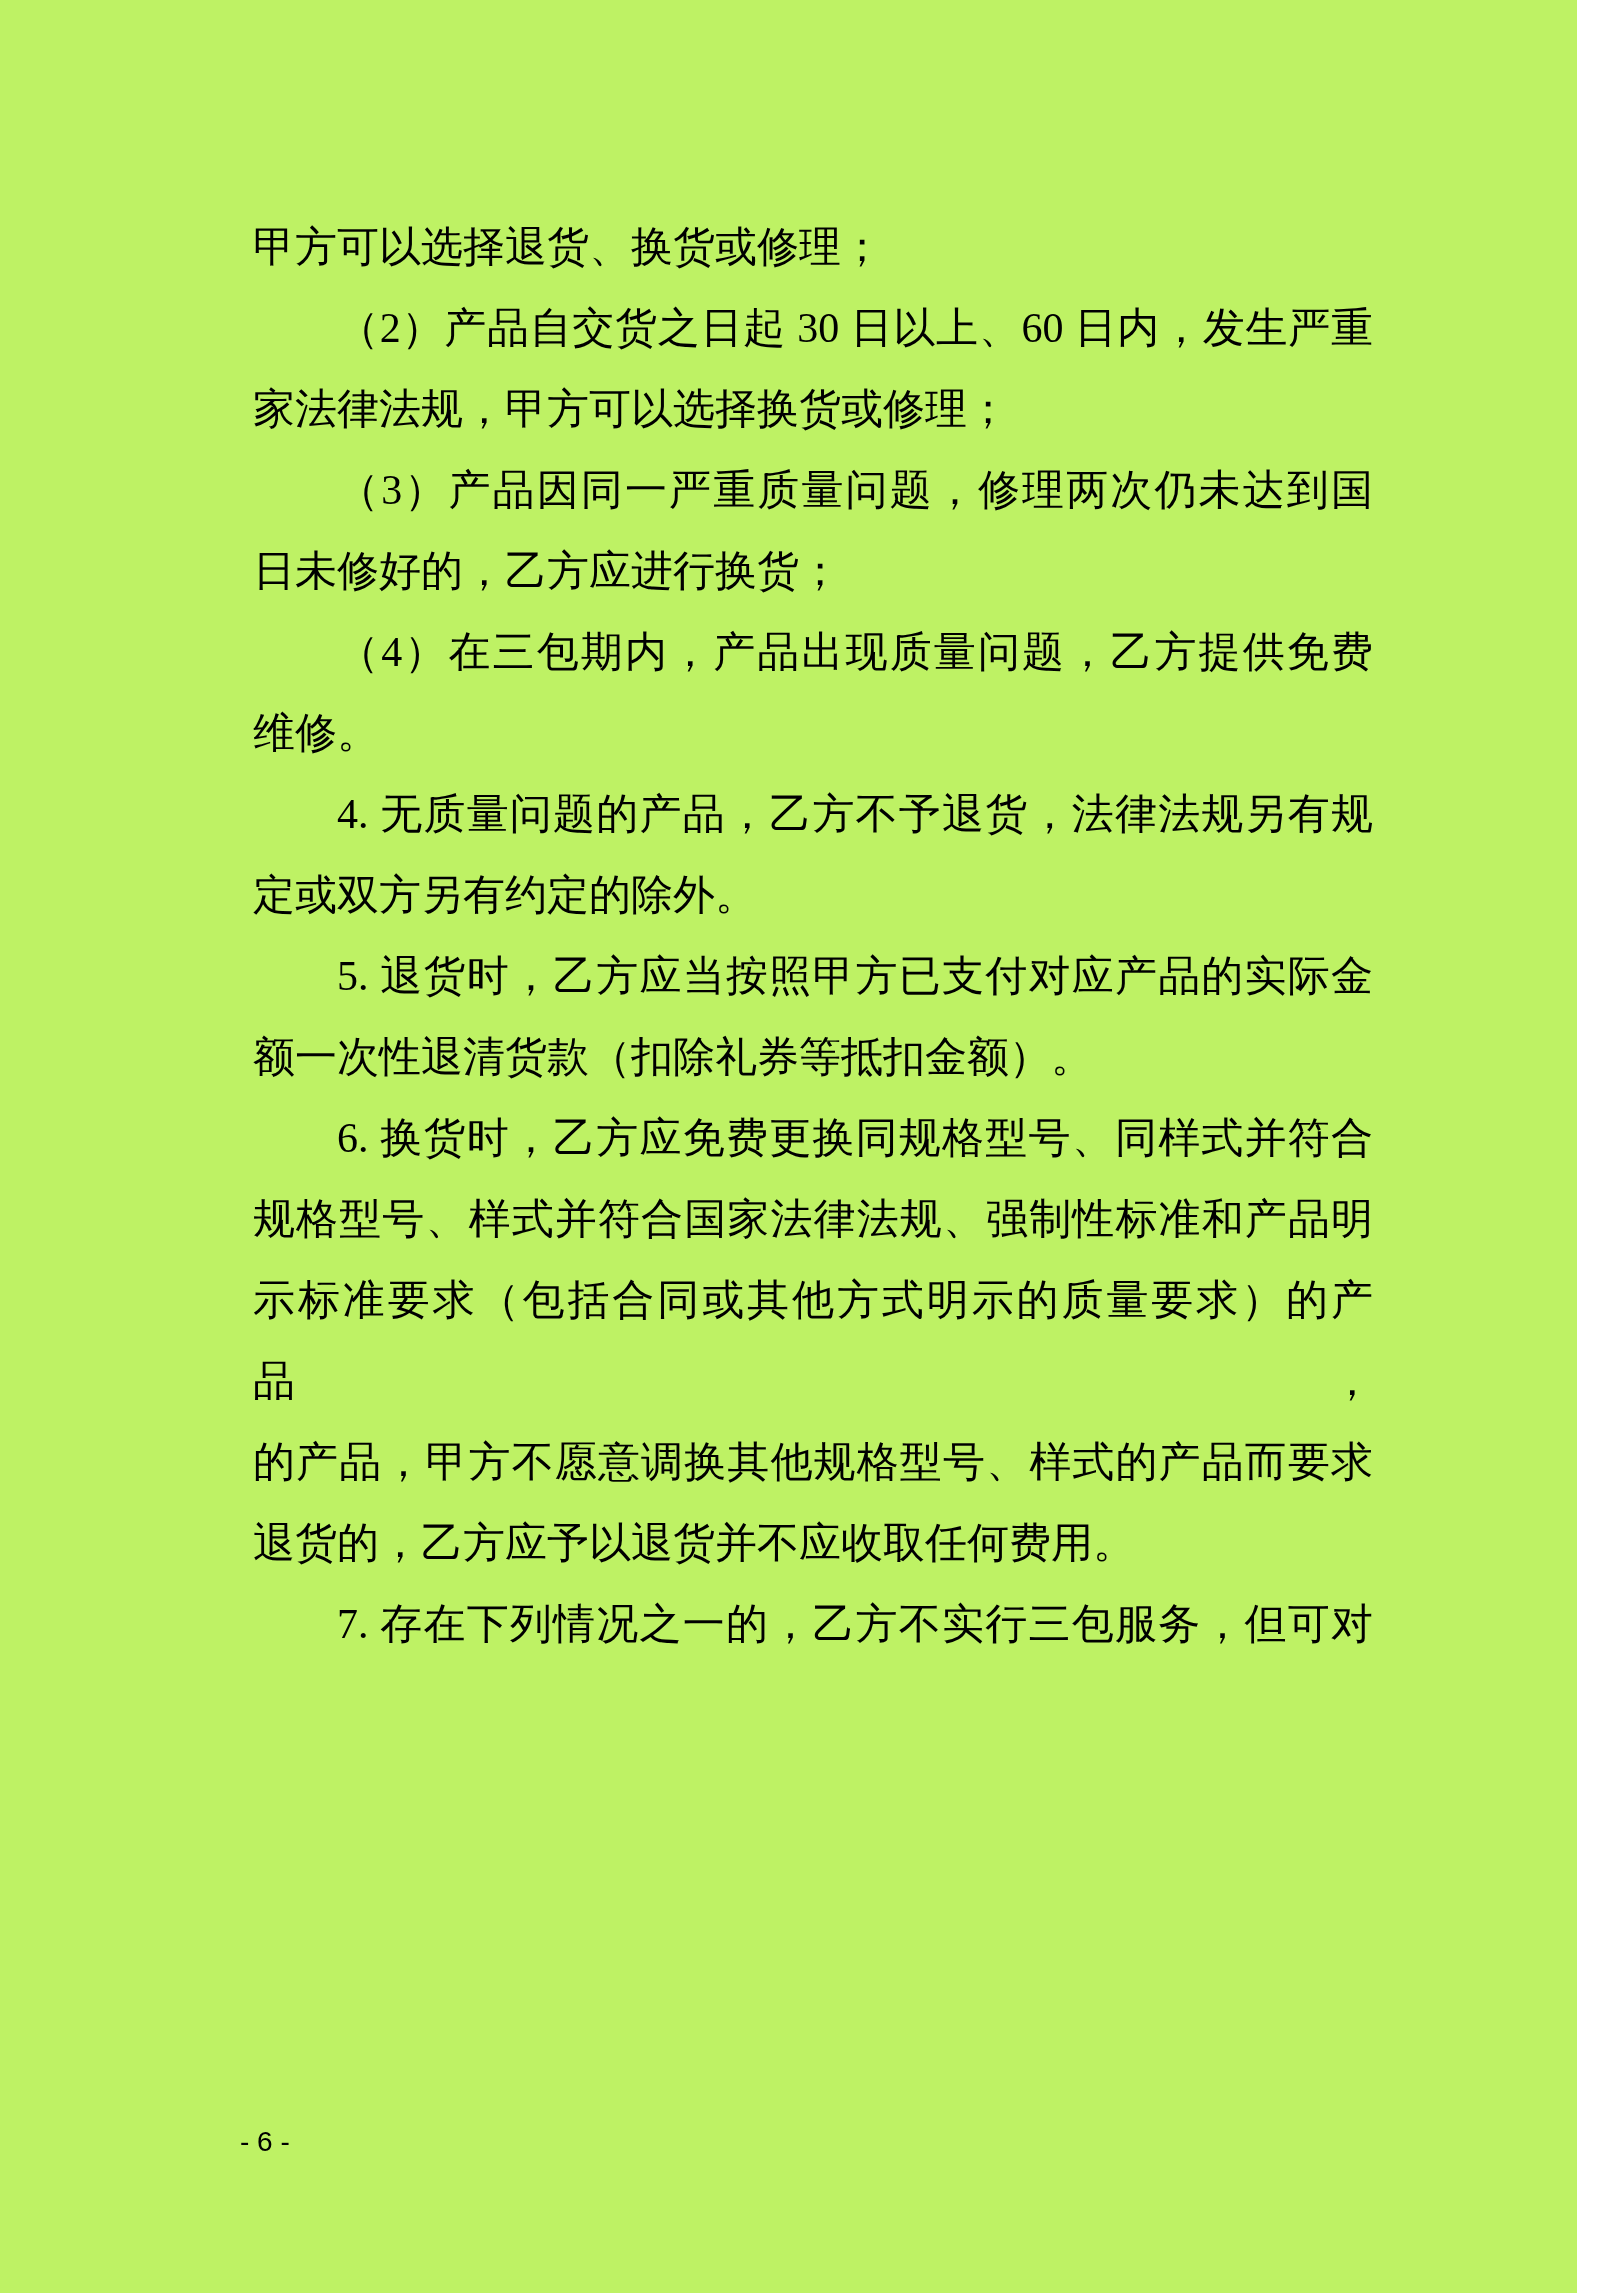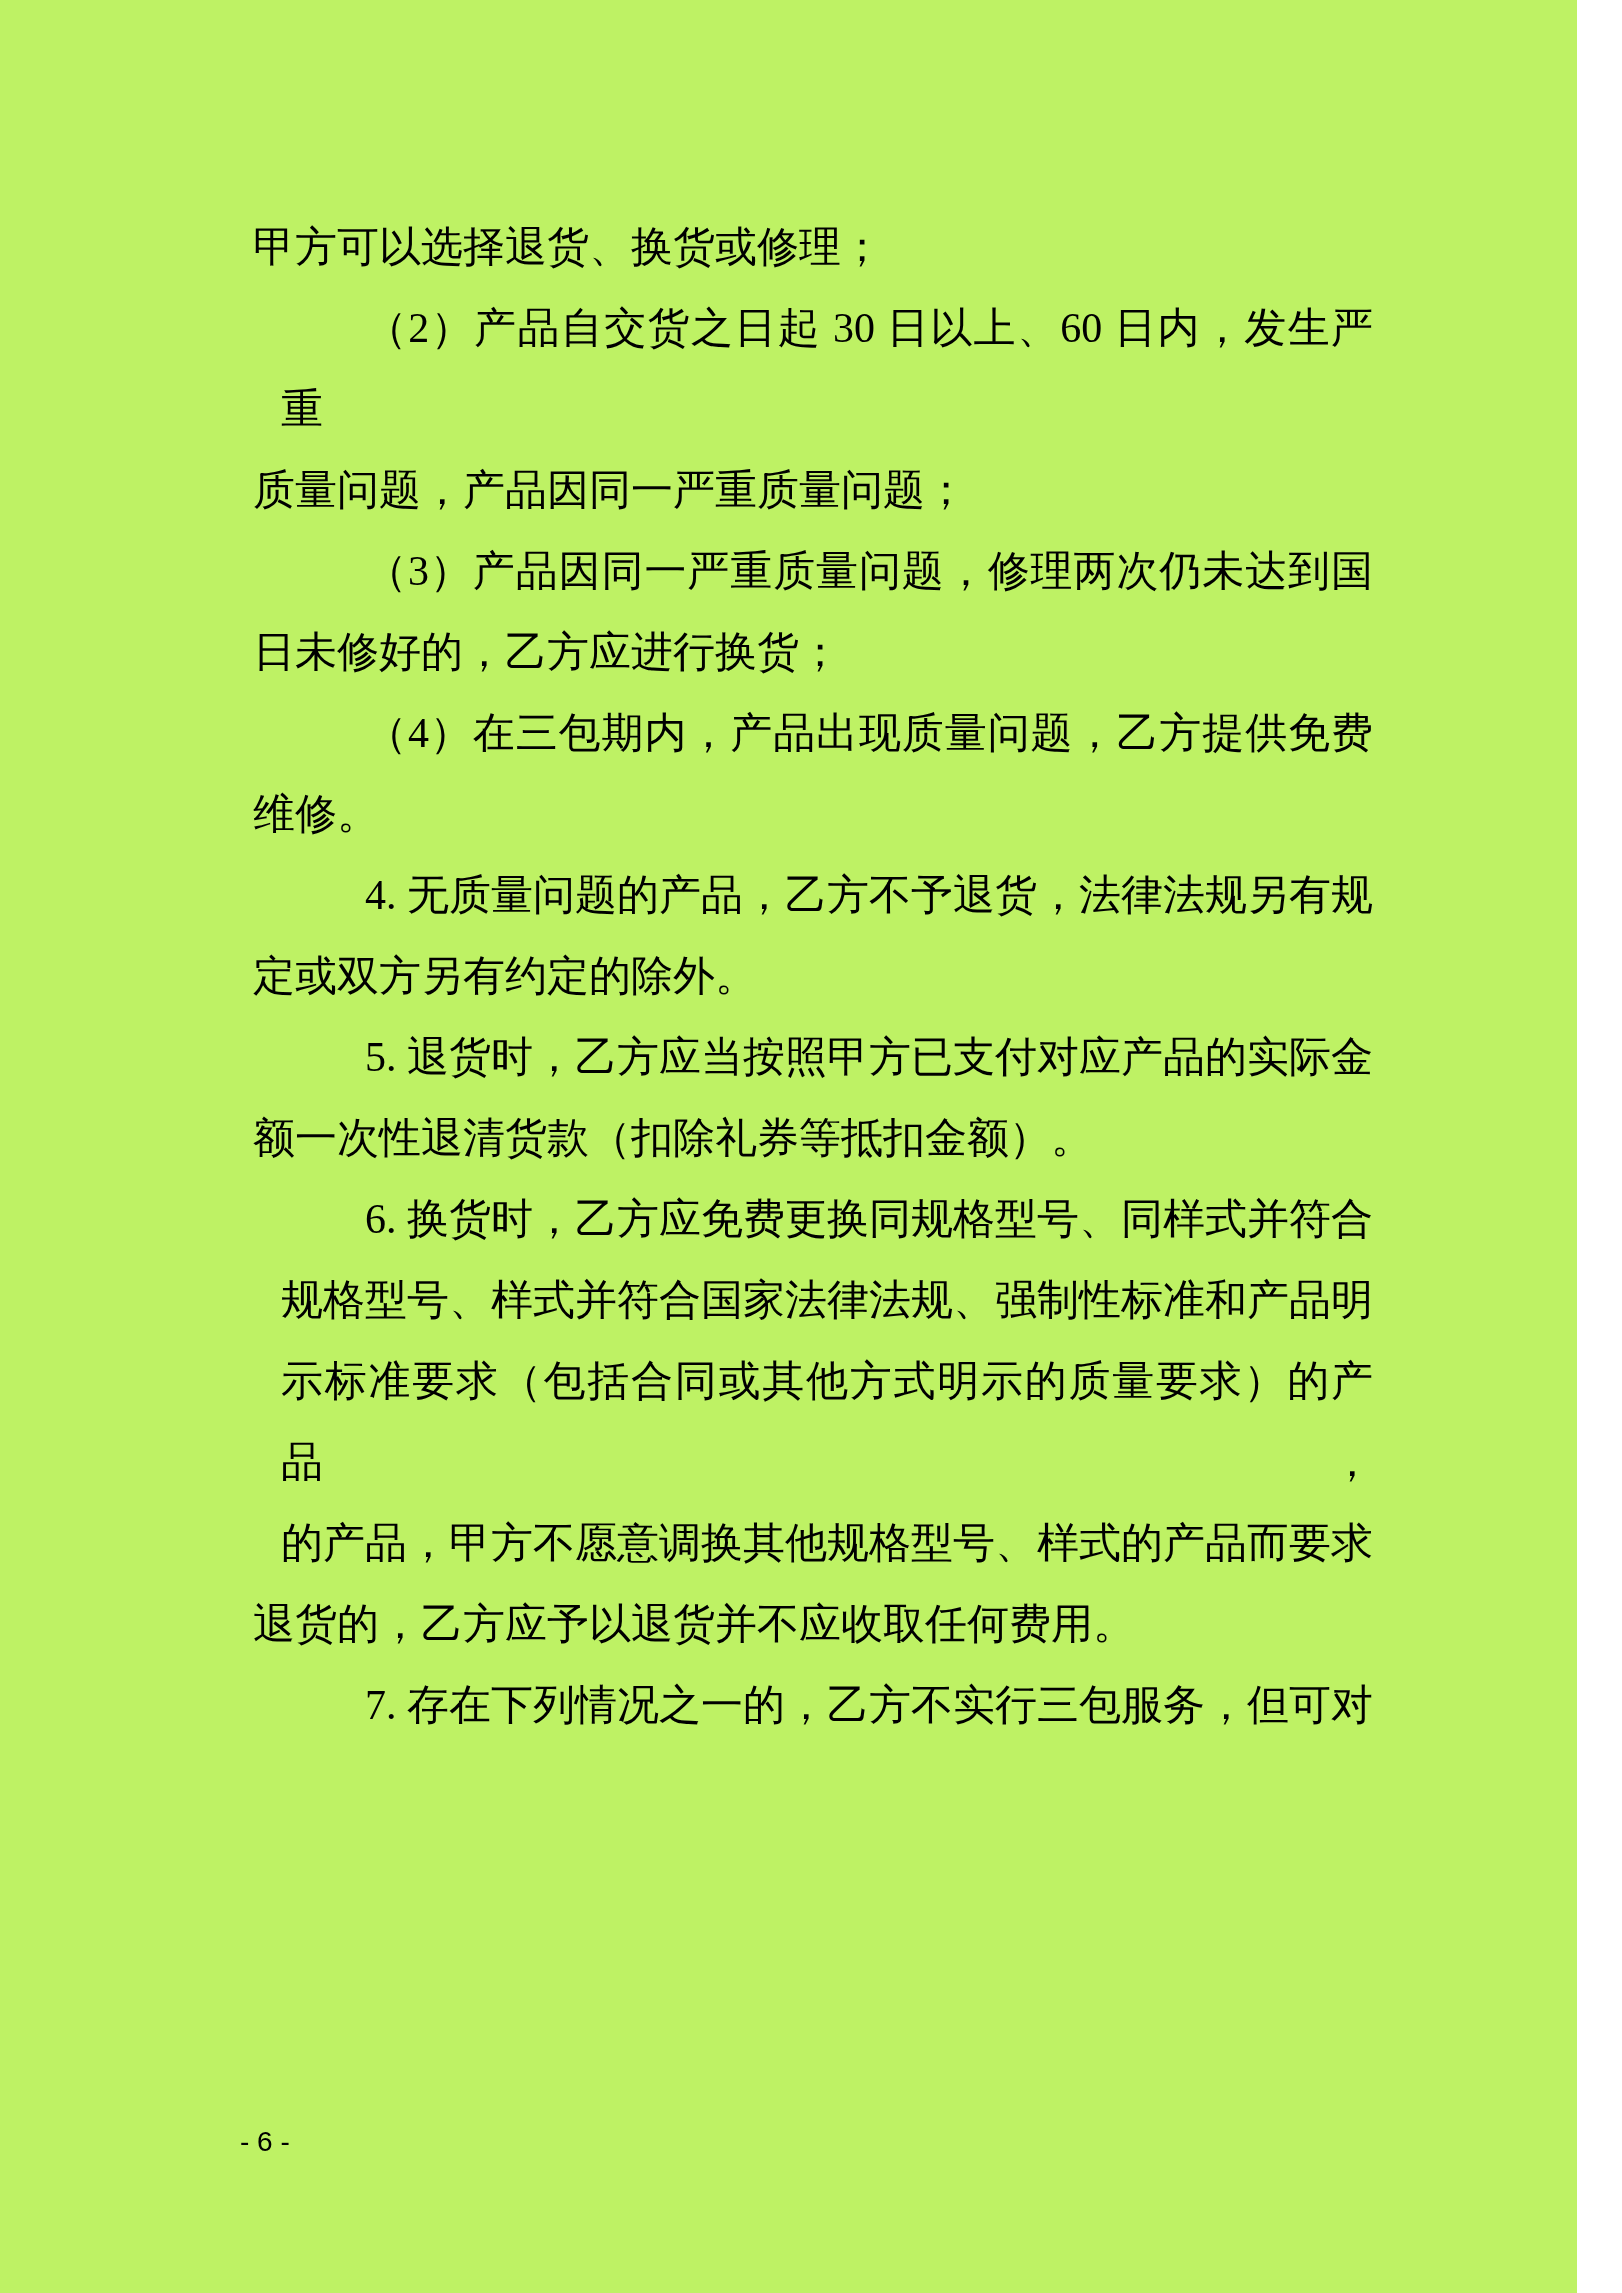--- a/index.html
+++ b/index.html
@@ -26,21 +26,20 @@
     letter-spacing: 0;
   }
   .line {
     text-align: justify;
     text-align-last: left;
     white-space: nowrap;
   }
   .line.fill {
     text-align-last: justify;
     white-space: normal;
-    margin-left: 28px;
   }
   .line.indent {
     text-indent: 2em;
   }
   .page-num {
     position: absolute;
     left: 240px;
     top: 2125px;
     font-size: 28px;
     line-height: 33px;
@@ -48,21 +47,21 @@
     color: #000000;
   }
 </style>
 </head>
 <body>
 
 <div class="page">
   <div class="text-block">
       <div class="line">甲方可以选择退货、换货或修理；</div>
       <div class="line fill indent">（2）产品自交货之日起 30 日以上、60 日内，发生严重</div>
-      <div class="line">质量问题，产品因同一严重质量问题；</div>
+      <div class="line">家法律法规，甲方可以选择换货或修理；</div>
       <div class="line fill indent">（3）产品因同一严重质量问题，修理两次仍未达到国</div>
       <div class="line">日未修好的，乙方应进行换货；</div>
       <div class="line fill indent">（4）在三包期内，产品出现质量问题，乙方提供免费</div>
       <div class="line">维修。</div>
       <div class="line fill indent">4. 无质量问题的产品，乙方不予退货，法律法规另有规</div>
       <div class="line">定或双方另有约定的除外。</div>
       <div class="line fill indent">5. 退货时，乙方应当按照甲方已支付对应产品的实际金</div>
       <div class="line">额一次性退清货款（扣除礼券等抵扣金额）。</div>
       <div class="line fill indent">6. 换货时，乙方应免费更换同规格型号、同样式并符合</div>
       <div class="line fill">规格型号、样式并符合国家法律法规、强制性标准和产品明</div>

